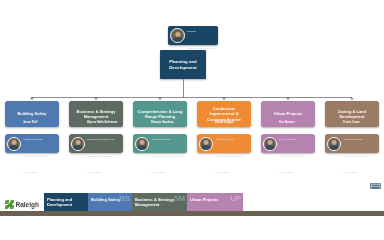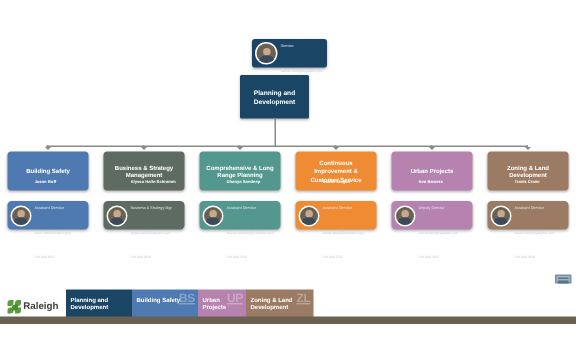--- a/index.html
+++ b/index.html
@@ -112,21 +112,21 @@
     height:100%; position:relative; overflow:hidden;
     padding:4px 3px 0 3px;
   }
   .foot-tab .ft-label {
     font-size:4px; font-weight:bold; color:#ffffff; line-height:1.25;
     position:relative; z-index:2; display:block;
   }
   .foot-tab .ft-abbr {
     position:absolute; right:2px; top:1px;
     font-size:8px; font-weight:bold;
-    color:rgba(255,255,255,.30); z-index:1; letter-spacing:-.2px;text-decoration:underline;
+    color:rgba(255,255,255,.30); z-index:1; letter-spacing:-.2px;
   }
   #footer-strip {
     position:absolute; left:0; top:211px; width:384px; height:5px;
     background:#6b6152;
   }
   #corner-badge {
     position:absolute; right:3px; top:183px;
     width:11px; height:6px;
     background:#9fb4c4; border:0.5px solid #7a8fa0;
     border-radius:.5px;
@@ -261,22 +261,22 @@
     <span class="logo-text">Raleigh</span>
   </div>
 
   <div class="foot-tab" style="width:44px;background:#1b4565;">
     <span class="ft-label">Planning and Development</span>
   </div>
   <div class="foot-tab" style="width:44px;background:#4e7ab1;">
     <span class="ft-abbr">BS</span>
     <span class="ft-label">Building Safety</span>
   </div>
-  <div class="foot-tab" style="width:32px;background:#b683b0;">
+  <div class="foot-tab" style="width:55px;background:#5d6b63;">
+    <span class="ft-abbr">SM</span>
+    <span class="ft-label">Business &amp; Strategy Management</span>
+  </div>
+  <div class="foot-tab" style="width:56px;background:#b683b0;">
     <span class="ft-abbr">UP</span>
     <span class="ft-label">Urban Projects</span>
   </div>
-  <div class="foot-tab" style="width:45px;background:#9b7b63;">
-    <span class="ft-abbr">ZL</span>
-    <span class="ft-label">Zoning &amp; Land Development</span>
-  </div>
 </div>
 <div id="footer-strip"></div>
 
 </body></html>

